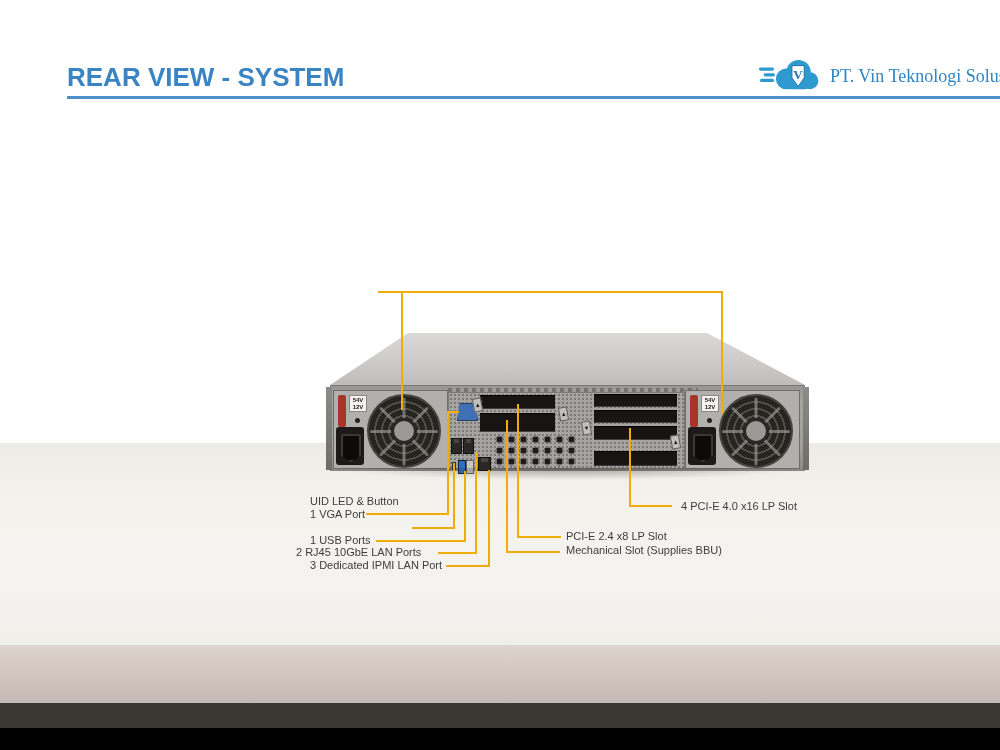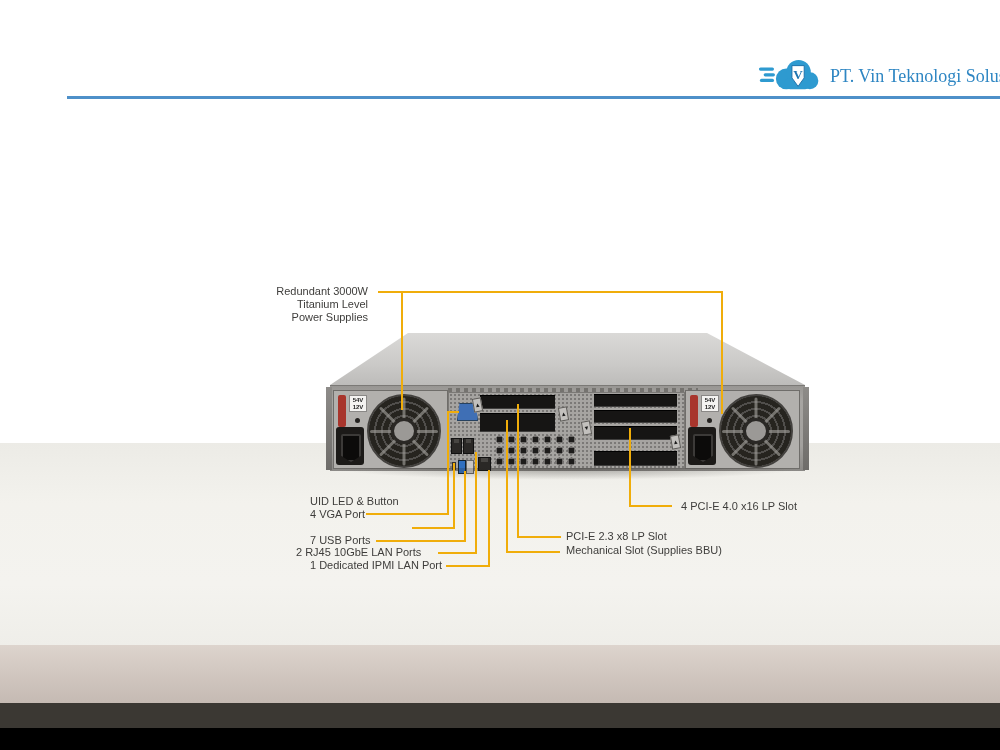--- a/index.html
+++ b/index.html
@@ -86,20 +86,21 @@
 </style>
 </head>
 <body>
 
 <div id="page">
 
   <div class="band-screen"></div>
   <div class="band-table"></div>
   <div class="band-dark"></div>
 
+  <div class="title">REAR VIEW - SYSTEM</div>
   <div class="title-underline"></div>
 
   <div class="logo">
     <svg width="66" height="46" viewBox="0 0 70 48">
       <g fill="#2E9AD0">
         <rect x="1" y="15" width="16" height="3.4" rx="1.7"></rect>
         <rect x="6" y="21" width="12" height="3.4" rx="1.7"></rect>
         <rect x="2" y="27" width="15" height="3.4" rx="1.7"></rect>
         <circle cx="30" cy="27" r="11"></circle>
         <circle cx="43" cy="20" r="13"></circle>
@@ -203,29 +204,24 @@
 
   <div class="yline" style="left:517px;top:404px;width:2px;height:134px"></div>
   <div class="yline" style="left:517px;top:536px;width:44px;height:2px"></div>
 
   <div class="yline" style="left:506px;top:420px;width:2px;height:133px"></div>
   <div class="yline" style="left:506px;top:551px;width:54px;height:2px"></div>
 
   <div class="yline" style="left:629px;top:428px;width:2px;height:79px"></div>
   <div class="yline" style="left:629px;top:505px;width:43px;height:2px"></div>
 
-  <div class="lbl lbl-right" style="left:238px;top:285px;width:130px">
-    <div>Redundant 3000W</div>
-    <div>Titanium Level</div>
-    <div>Power Supplies</div>
-  </div>
-
-  <div class="lbl" style="left:310px;top:508px">4 VGA Port</div>
+
+  <div class="lbl" style="left:310px;top:508px">1 VGA Port</div>
   <div class="lbl" style="left:310px;top:495px">UID LED &amp; Button</div>
-  <div class="lbl" style="left:310px;top:534px">7 USB Ports</div>
+  <div class="lbl" style="left:310px;top:534px">1 USB Ports</div>
   <div class="lbl" style="left:296px;top:546px">2 RJ45 10GbE LAN Ports</div>
-  <div class="lbl" style="left:310px;top:559px">1 Dedicated IPMI LAN Port</div>
+  <div class="lbl" style="left:310px;top:559px">3 Dedicated IPMI LAN Port</div>
 
   <div class="lbl" style="left:681px;top:500px">4 PCI-E 4.0 x16 LP Slot</div>
-  <div class="lbl" style="left:566px;top:530px">PCI-E 2.3 x8 LP Slot</div>
+  <div class="lbl" style="left:566px;top:530px">PCI-E 2.4 x8 LP Slot</div>
   <div class="lbl" style="left:566px;top:544px">Mechanical Slot (Supplies BBU)</div>
 
 </div>
 
 </body></html>

